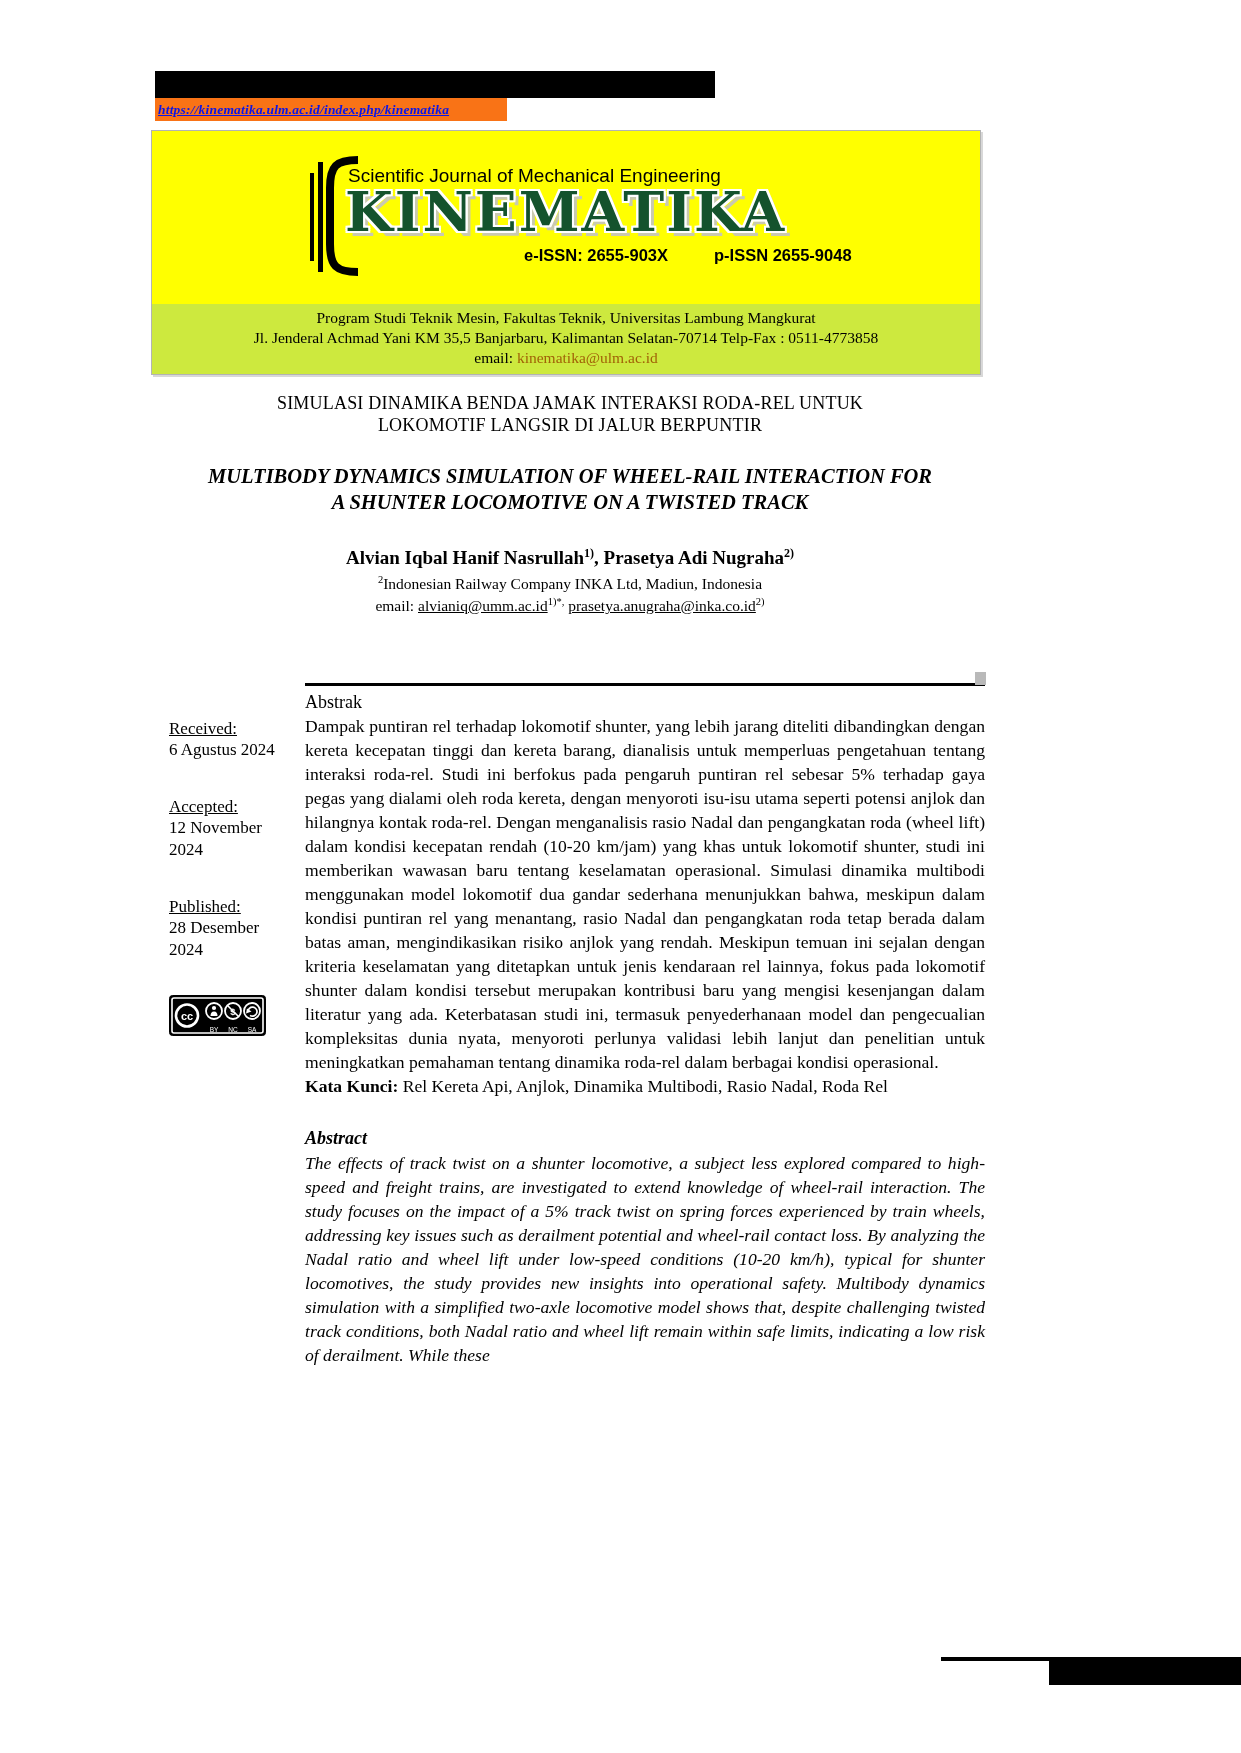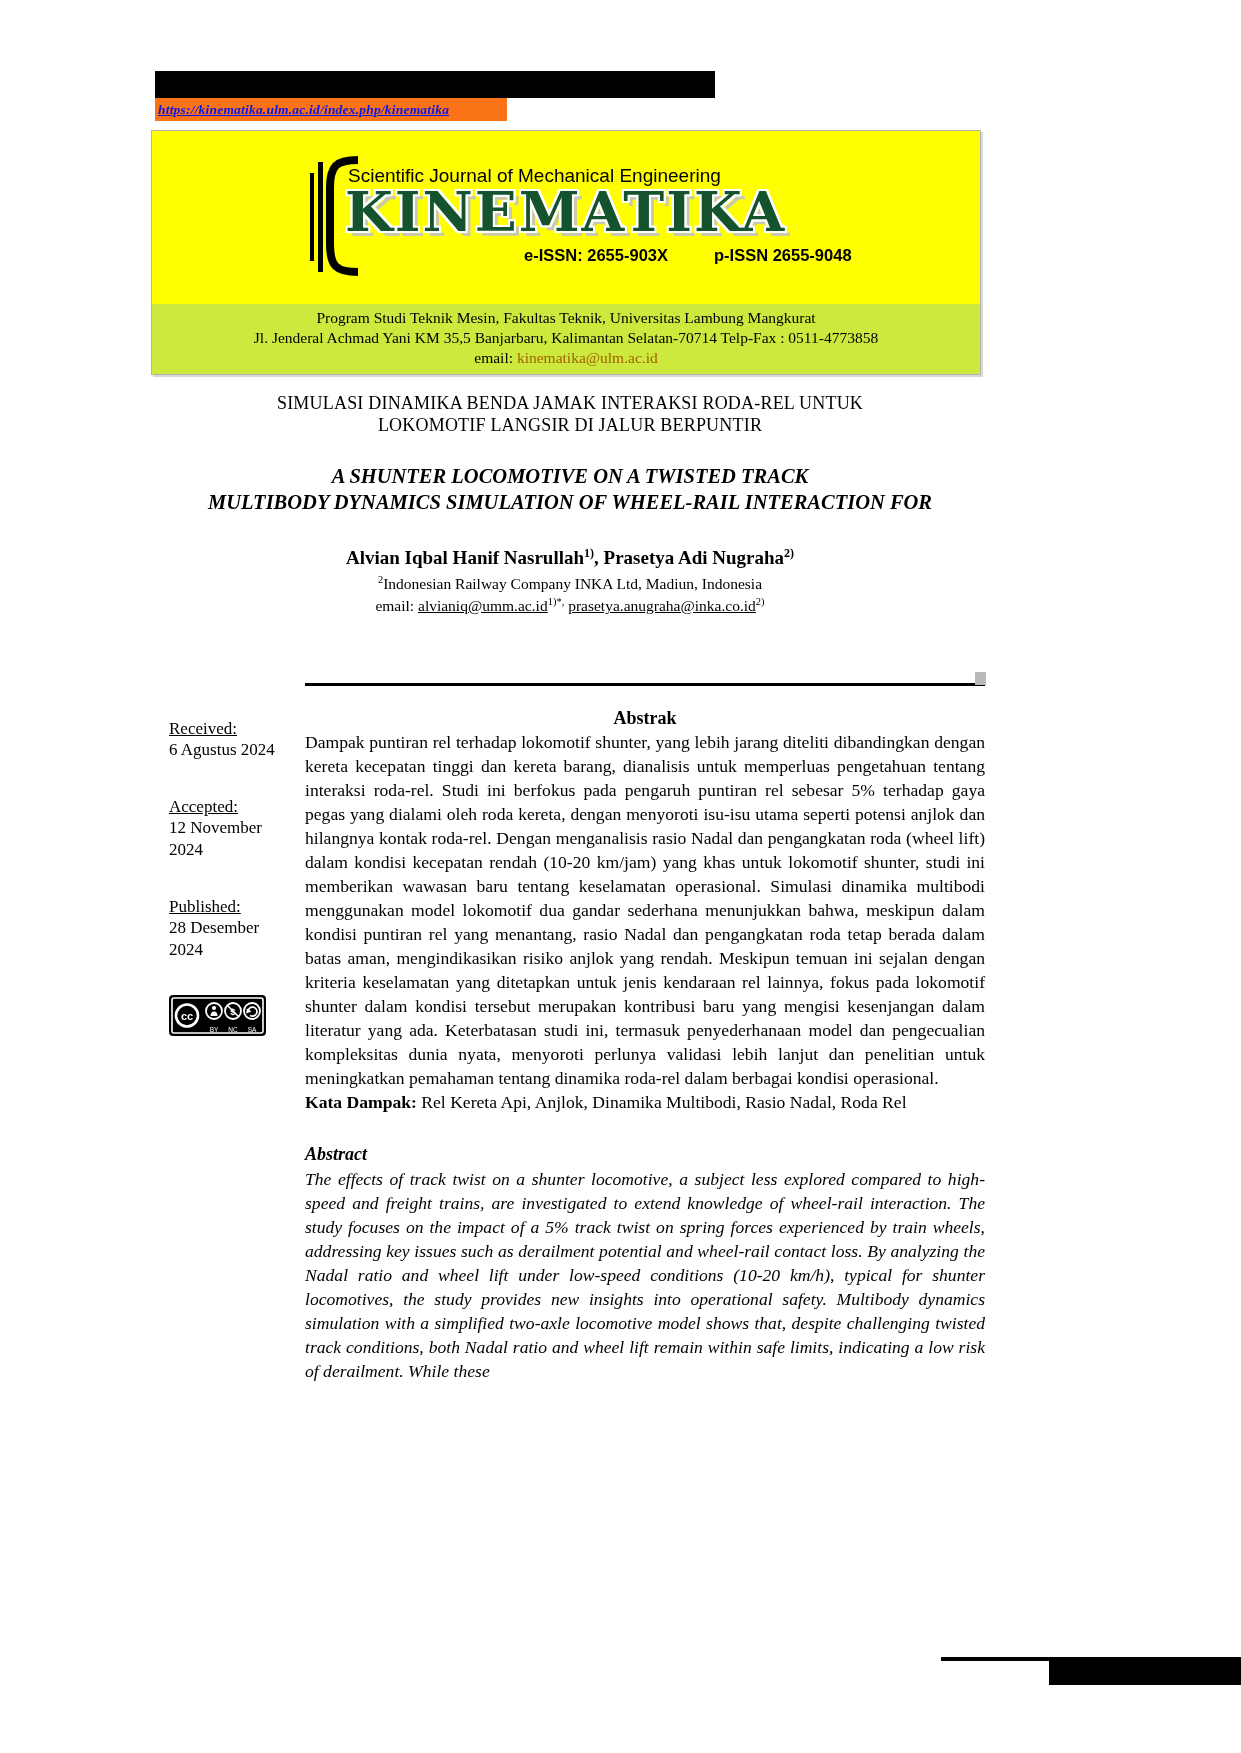--- a/index.html
+++ b/index.html
@@ -50,21 +50,21 @@
   .content { position:absolute; left:155px; top:683px; width:830px; display:flex; }
   .side-col { width:150px; padding-left:14px; flex:none; font-size:17px; }
   .side-group { margin-top:36px; }
   .side-group:first-child { margin-top:36px; }
   .side-label { text-decoration:underline; display:block; }
   .side-value { display:block; width:126px; line-height:1.3; }
   .cc-badge { margin-top:34px; display:inline-block; cursor:pointer; }
 
   .main-col { flex:1; border-top:3px solid #000; position:relative; }
   .rule-artifact { position:absolute; right:-1px; top:-14px; width:11px; height:13px; background:#b9b9b9; }
-  .abs-heading { margin-top:22px; font-size:18px; font-weight:bold;text-align:center; }
+  .abs-heading { margin-top:6px; font-size:18px; font-weight:normal; }
   .abs-body { margin-top:1px; font-size:17.6px; line-height:24px; text-align:justify; }
   .keywords { font-size:17.6px; line-height:24px; text-align:justify; }
   .kw-label { font-weight:bold; }
   .abs-heading-en { margin-top:30px; font-size:18px; font-weight:bold; font-style:italic; }
   .abs-body-en { margin-top:2px; font-size:17.6px; line-height:24px; text-align:justify; font-style:italic; }
 
   
   .footer-line  { position:absolute; left:941px; top:1657px; width:300px; height:4px; background:#000; }
   .footer-block { position:absolute; left:1049px; top:1659px; width:192px; height:26px; background:#000; }
 </style>
@@ -100,22 +100,22 @@
       <div><span>email: </span><a href="#">kinematika@ulm.ac.id</a></div>
     </div>
   </div>
 
   <div class="head-block">
     <div class="title-id">
       <div>SIMULASI DINAMIKA BENDA JAMAK INTERAKSI RODA-REL UNTUK</div>
       <div>LOKOMOTIF LANGSIR DI JALUR BERPUNTIR</div>
     </div>
     <div class="title-en">
+      <div>MULTIBODY DYNAMICS SIMULATION OF WHEEL-RAIL INTERACTION FOR</div>
       <div>A SHUNTER LOCOMOTIVE ON A TWISTED TRACK</div>
-      <div>MULTIBODY DYNAMICS SIMULATION OF WHEEL-RAIL INTERACTION FOR</div>
     </div>
     <div class="authors">
       <span>Alvian Iqbal Hanif Nasrullah</span><sup>1)</sup><span>, </span><span>Prasetya Adi Nugraha</span><sup>2)</sup>
     </div>
     <div class="affils">
       <div><sup>2</sup><span>Indonesian Railway Company INKA Ltd, Madiun, Indonesia</span></div>
       <div><span>email: </span><a href="#">alvianiq@umm.ac.id</a><sup>1)*,</sup><span>  </span> <a href="#">prasetya.anugraha@inka.co.id</a><sup>2)</sup></div>
     </div>
   </div>
 
@@ -154,21 +154,21 @@
           <text x="83" y="36.5" font-family="Liberation Sans, sans-serif" font-size="6.5" fill="#fff" text-anchor="middle">SA</text>
         </svg>
       </span>
     </div>
 
     <div class="main-col">
       <div class="rule-artifact"></div>
       <div class="abs-heading">Abstrak</div>
       <div class="abs-body">Dampak puntiran rel terhadap lokomotif shunter, yang lebih jarang diteliti dibandingkan dengan kereta kecepatan tinggi dan kereta barang, dianalisis untuk memperluas pengetahuan tentang interaksi roda-rel. Studi ini berfokus pada pengaruh puntiran rel sebesar 5% terhadap gaya pegas yang dialami oleh roda kereta, dengan menyoroti isu-isu utama seperti potensi anjlok dan hilangnya kontak roda-rel. Dengan menganalisis rasio Nadal dan pengangkatan roda (wheel lift) dalam kondisi kecepatan rendah (10-20 km/jam) yang khas untuk lokomotif shunter, studi ini memberikan wawasan baru tentang keselamatan operasional. Simulasi dinamika multibodi menggunakan model lokomotif dua gandar sederhana menunjukkan bahwa, meskipun dalam kondisi puntiran rel yang menantang, rasio Nadal dan pengangkatan roda tetap berada dalam batas aman, mengindikasikan risiko anjlok yang rendah. Meskipun temuan ini sejalan dengan kriteria keselamatan yang ditetapkan untuk jenis kendaraan rel lainnya, fokus pada lokomotif shunter dalam kondisi tersebut merupakan kontribusi baru yang mengisi kesenjangan dalam literatur yang ada. Keterbatasan studi ini, termasuk penyederhanaan model dan pengecualian kompleksitas dunia nyata, menyoroti perlunya validasi lebih lanjut dan penelitian untuk meningkatkan pemahaman tentang dinamika roda-rel dalam berbagai kondisi operasional.</div>
       <div class="keywords">
-        <span class="kw-label">Kata Dampak:</span><span> Rel Kereta Api, Anjlok, Dinamika Multibodi, Rasio Nadal, Roda Rel</span>
+        <span class="kw-label">Kata Kunci:</span><span> Rel Kereta Api, Anjlok, Dinamika Multibodi, Rasio Nadal, Roda Rel</span>
       </div>
       <div class="abs-heading-en">Abstract</div>
       <div class="abs-body-en">The effects of track twist on a shunter locomotive, a subject less explored compared to high-speed and freight trains, are investigated to extend knowledge of wheel-rail interaction. The study focuses on the impact of a 5% track twist on spring forces experienced by train wheels, addressing key issues such as derailment potential and wheel-rail contact loss. By analyzing the Nadal ratio and wheel lift under low-speed conditions (10-20 km/h), typical for shunter locomotives, the study provides new insights into operational safety. Multibody dynamics simulation with a simplified two-axle locomotive model shows that, despite challenging twisted track conditions, both Nadal ratio and wheel lift remain within safe limits, indicating a low risk of derailment. While these</div>
     </div>
   </div>
 
   <div class="footer-line"></div>
   <div class="footer-block"></div>
 
 </div>

